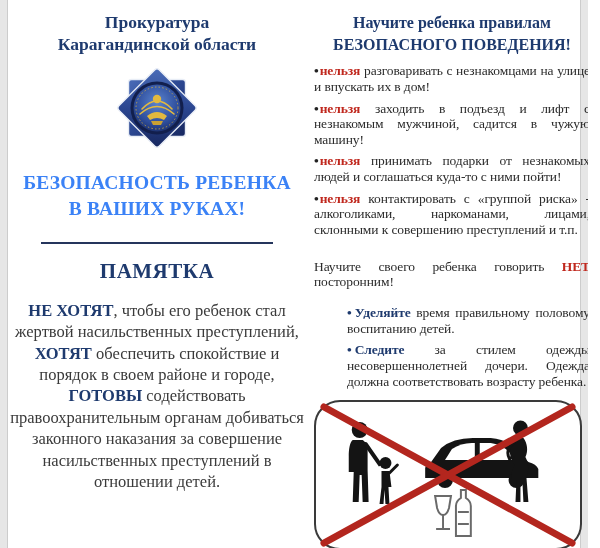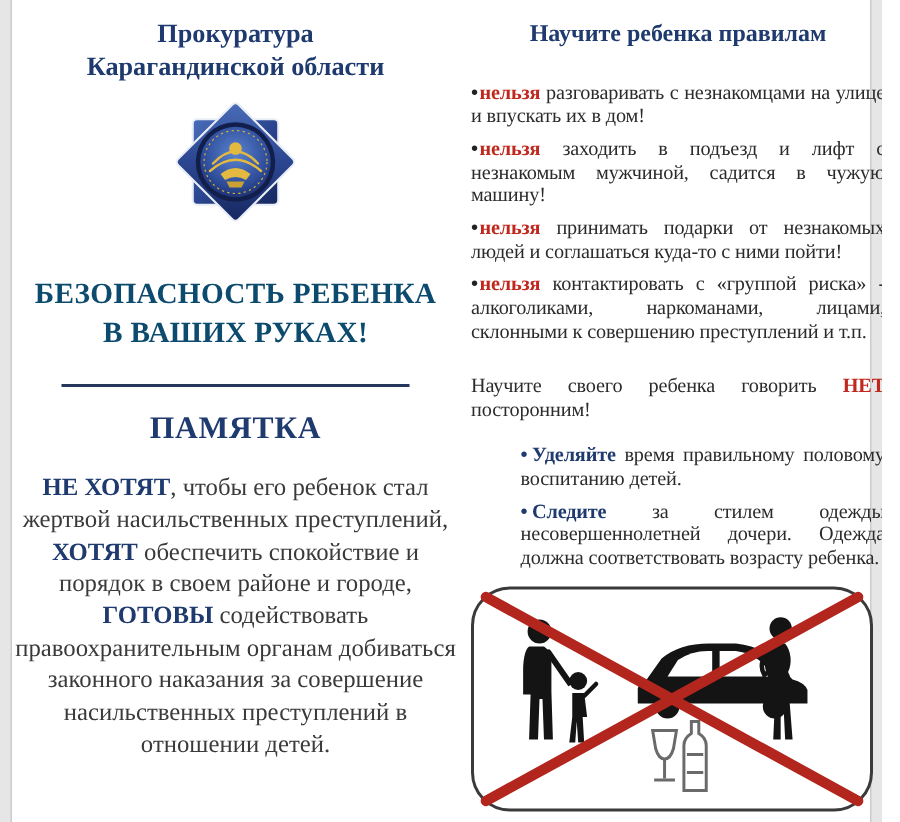--- a/index.html
+++ b/index.html
@@ -10,33 +10,33 @@
   .edge{position:absolute;top:0;height:100%;background:#e6e6e6;}
   .edge.left{left:0;width:7px;border-right:1px solid #cccccc;}
   .edge.right{right:0;width:7px;border-left:1px solid #cccccc;}
 
   .col-left{position:absolute;left:10px;top:0;width:294px;text-align:center;}
   .col-right{position:absolute;left:314px;top:0;width:276px;}
 
   .org-name{margin-top:11px;font-size:17.5px;font-weight:bold;color:#1e3a6e;line-height:1.28;}
   .emblem-wrap{margin:8px auto 0;width:88px;height:88px;}
 
-  .main-heading{margin-top:32px;font-size:19.5px;font-weight:bold;color:#0c4a6e;line-height:1.33;letter-spacing:.2px;}
+  .main-heading{margin-top:18px;font-size:19.5px;font-weight:bold;color:#3b82f6;line-height:1.33;letter-spacing:.2px;}
   .divider{width:232px;height:2px;background:#25355c;margin:20px auto 0;}
   .memo-title{margin-top:15px;font-size:21px;font-weight:bold;color:#1e3a6e;letter-spacing:.5px;}
   .memo-subtitle{margin-top:5px;font-size:16.5px;font-weight:bold;color:#1e3a6e;}
 
   .parents-paragraph{margin-top:16px;font-size:16.5px;line-height:1.3;color:#3a3a3a;}
   .seg.navy-bold{color:#1e3a6e;font-weight:bold;text-align:right;}
   .seg.red-bold{color:#c0281e;font-weight:bold;}
   .seg.plain{}
 
   .safety-heading{margin-top:12px;font-size:16px;font-weight:bold;color:#1e3a6e;text-align:center;line-height:1.35;}
 
-  .rules-list{margin-top:20px;}
+  .rules-list{margin-top:8px;}
   .rules-list p, .advice-list p, .say-no{
     margin:0 0 6px;font-size:13.5px;line-height:1.16;color:#2b2b2b;text-align:justify;letter-spacing:-.1px;
   }
   .bullet{font-weight:bold;color:#222222;margin-right:1px;}
   .bullet.kw-navy{color:#1e3a6e;margin-right:3px;}
   .keyword.kw-red{color:#c0281e;font-weight:bold;}
   .keyword.kw-navy{color:#1e3a6e;font-weight:bold;}
 
   .say-no{margin-top:21px;}
   .advice-list{margin-top:15px;margin-left:33px;}
@@ -99,20 +99,21 @@
     <div class="divider"></div>
 
     <div class="memo-title">ПАМЯТКА</div>
 
     <div class="parents-paragraph"><span class="seg navy-bold">НЕ ХОТЯТ</span><span class="seg plain">, чтобы его ребенок стал жертвой насильственных преступлений,</span><br><span class="seg navy-bold">ХОТЯТ</span><span class="seg plain"> обеспечить спокойствие и порядок в своем районе и городе,</span><br><span class="seg navy-bold">ГОТОВЫ</span><span class="seg plain"> содействовать правоохранительным органам добиваться законного наказания за совершение насильственных преступлений в отношении детей.</span></div>
   </div>
 
   <div class="col-right">
     <div class="safety-heading">
       <div>Научите ребенка правилам</div>
+      <div>БЕЗОПАСНОГО ПОВЕДЕНИЯ!</div>
     </div>
 
     <div class="rules-list" id="rules-list">
         <p><span class="bullet ">•</span><span class="keyword kw-red">нельзя</span><span class="item-text">&nbsp;разговаривать с незнакомцами на улице и впускать их в дом!</span></p>
         <p><span class="bullet ">•</span><span class="keyword kw-red">нельзя</span><span class="item-text">&nbsp;заходить в подъезд и лифт с незнакомым мужчиной, садится в чужую машину!</span></p>
         <p><span class="bullet ">•</span><span class="keyword kw-red">нельзя</span><span class="item-text">&nbsp;принимать подарки от незнакомых людей и соглашаться куда-то с ними пойти!</span></p>
         <p><span class="bullet ">•</span><span class="keyword kw-red">нельзя</span><span class="item-text">&nbsp;контактировать с «группой риска» - алкоголиками, наркоманами, лицами, склонными к совершению преступлений и т.п.</span></p>
       </div>
 
     <p class="say-no"><span class="seg plain">Научите своего ребенка говорить </span><span class="seg red-bold">НЕТ</span><span class="seg plain"> посторонним!</span></p>

